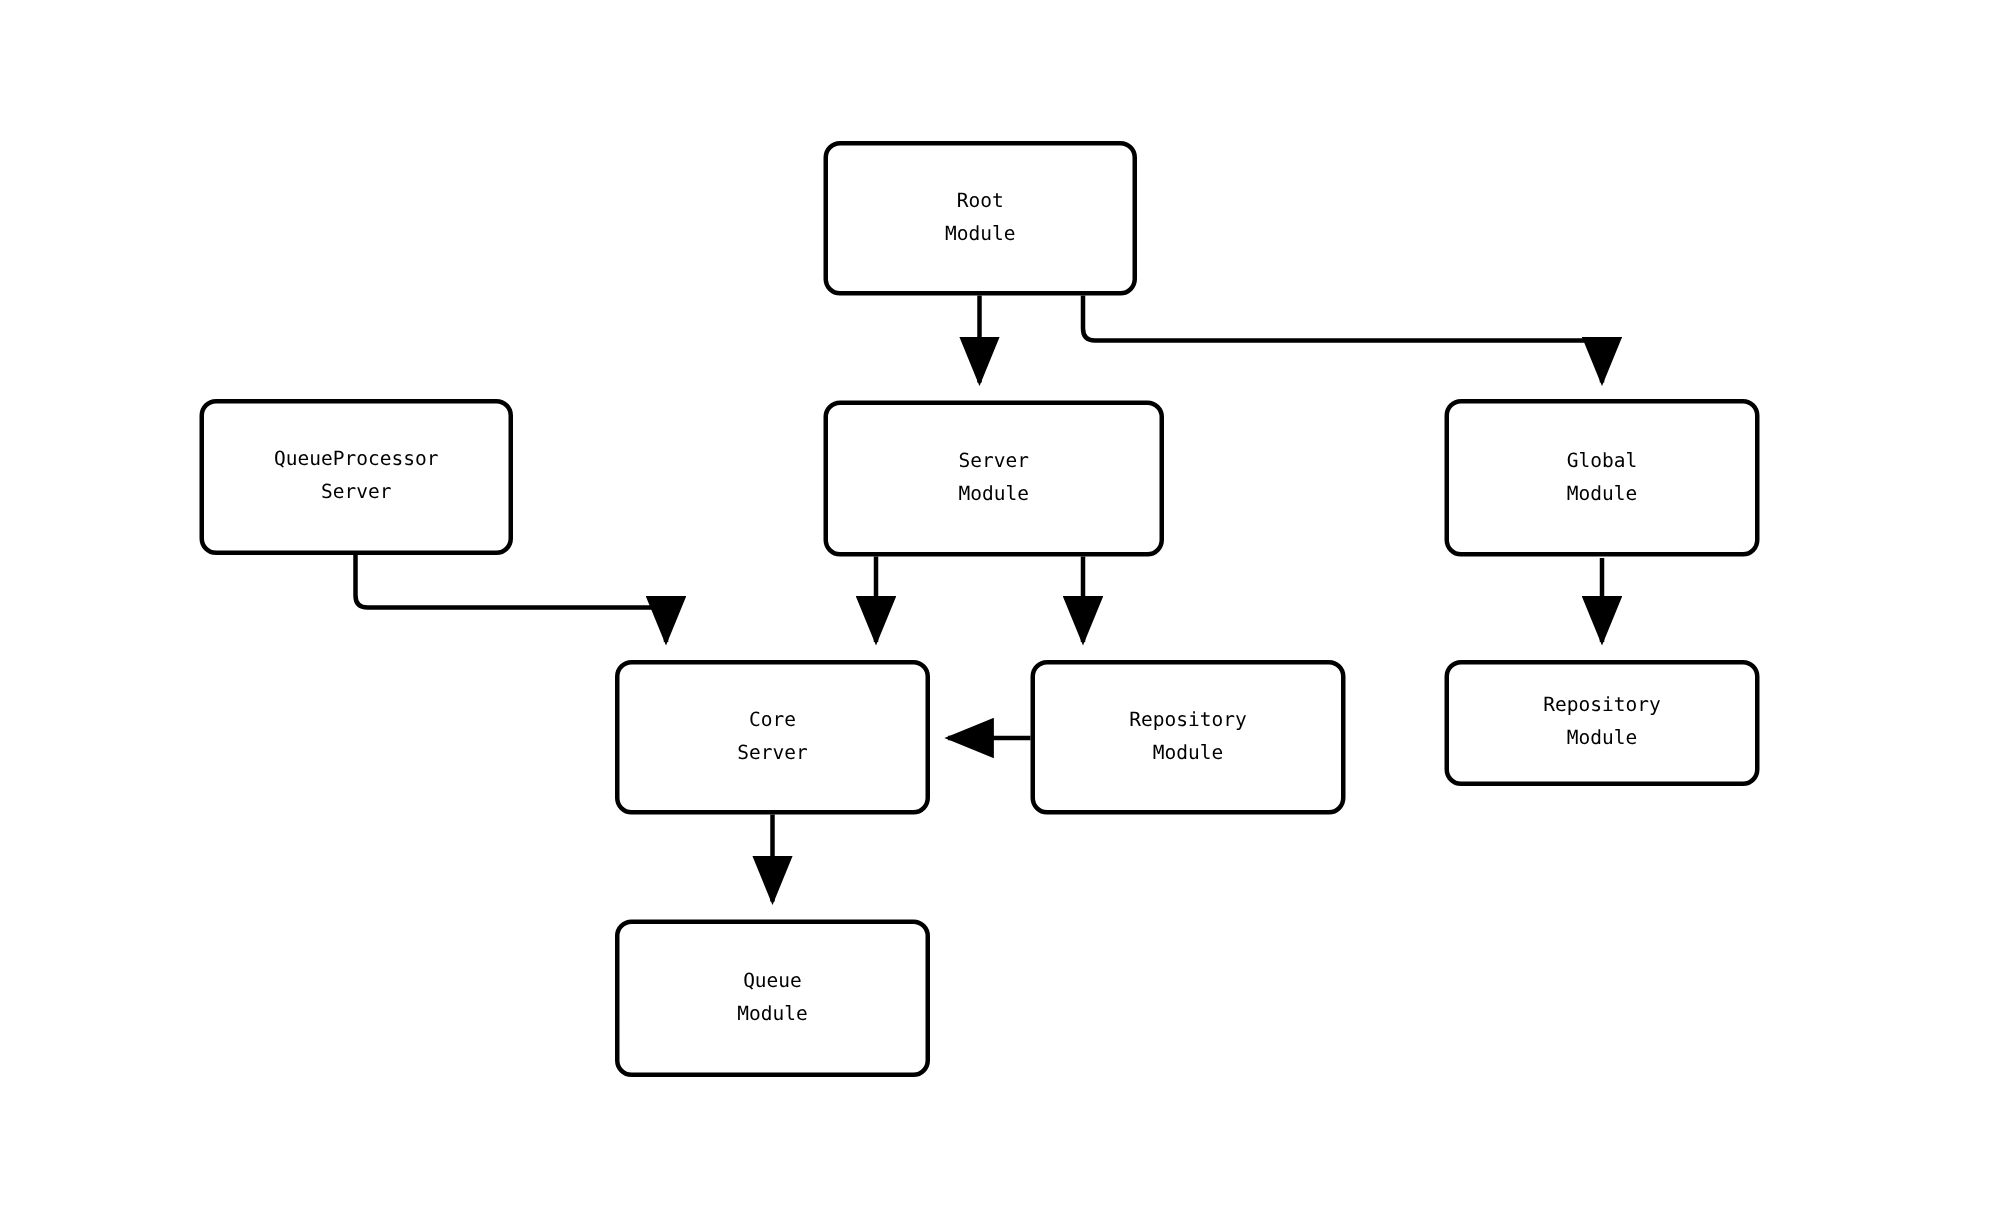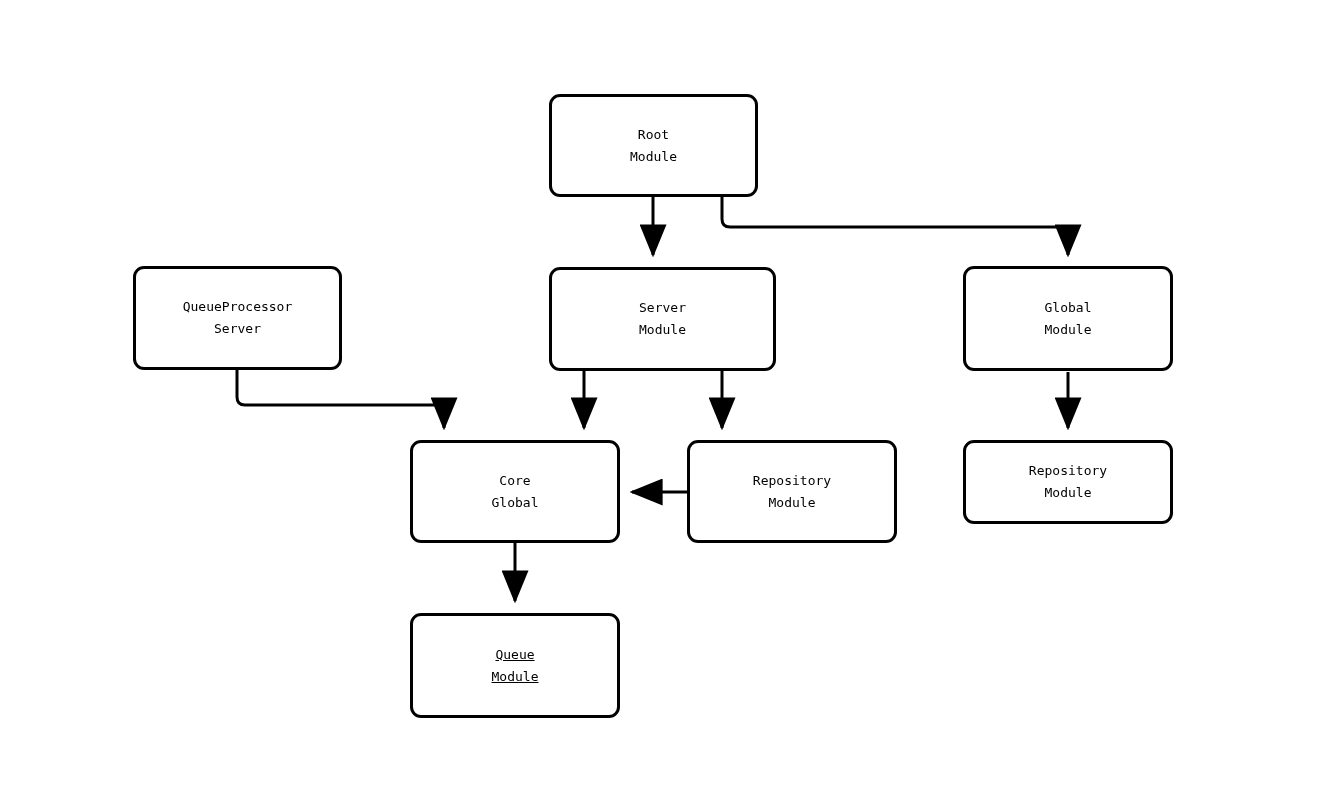--- a/index.html
+++ b/index.html
@@ -81,29 +81,29 @@
       <div class="node-box" style="left: 549px; top: 267px; width: 227px; height: 104px;">
         <span class="node-label">Server
 Module</span>
       </div>
       <div class="node-box" style="left: 963px; top: 266px; width: 210px; height: 105px;">
         <span class="node-label">Global
 Module</span>
       </div>
       <div class="node-box" style="left: 410px; top: 440px; width: 210px; height: 103px;">
         <span class="node-label">Core
-Global</span>
+Server</span>
       </div>
       <div class="node-box" style="left: 687px; top: 440px; width: 210px; height: 103px;">
         <span class="node-label">Repository
 Module</span>
       </div>
       <div class="node-box" style="left: 963px; top: 440px; width: 210px; height: 84px;">
         <span class="node-label">Repository
 Module</span>
       </div>
-      <div class="node-box" style="left: 410px; top: 613px; width: 210px; height: 105px; text-decoration: underline;">
+      <div class="node-box" style="left: 410px; top: 613px; width: 210px; height: 105px;">
         <span class="node-label">Queue
 Module</span>
       </div>
     </div>
 
 </div>
 
 </body></html>

